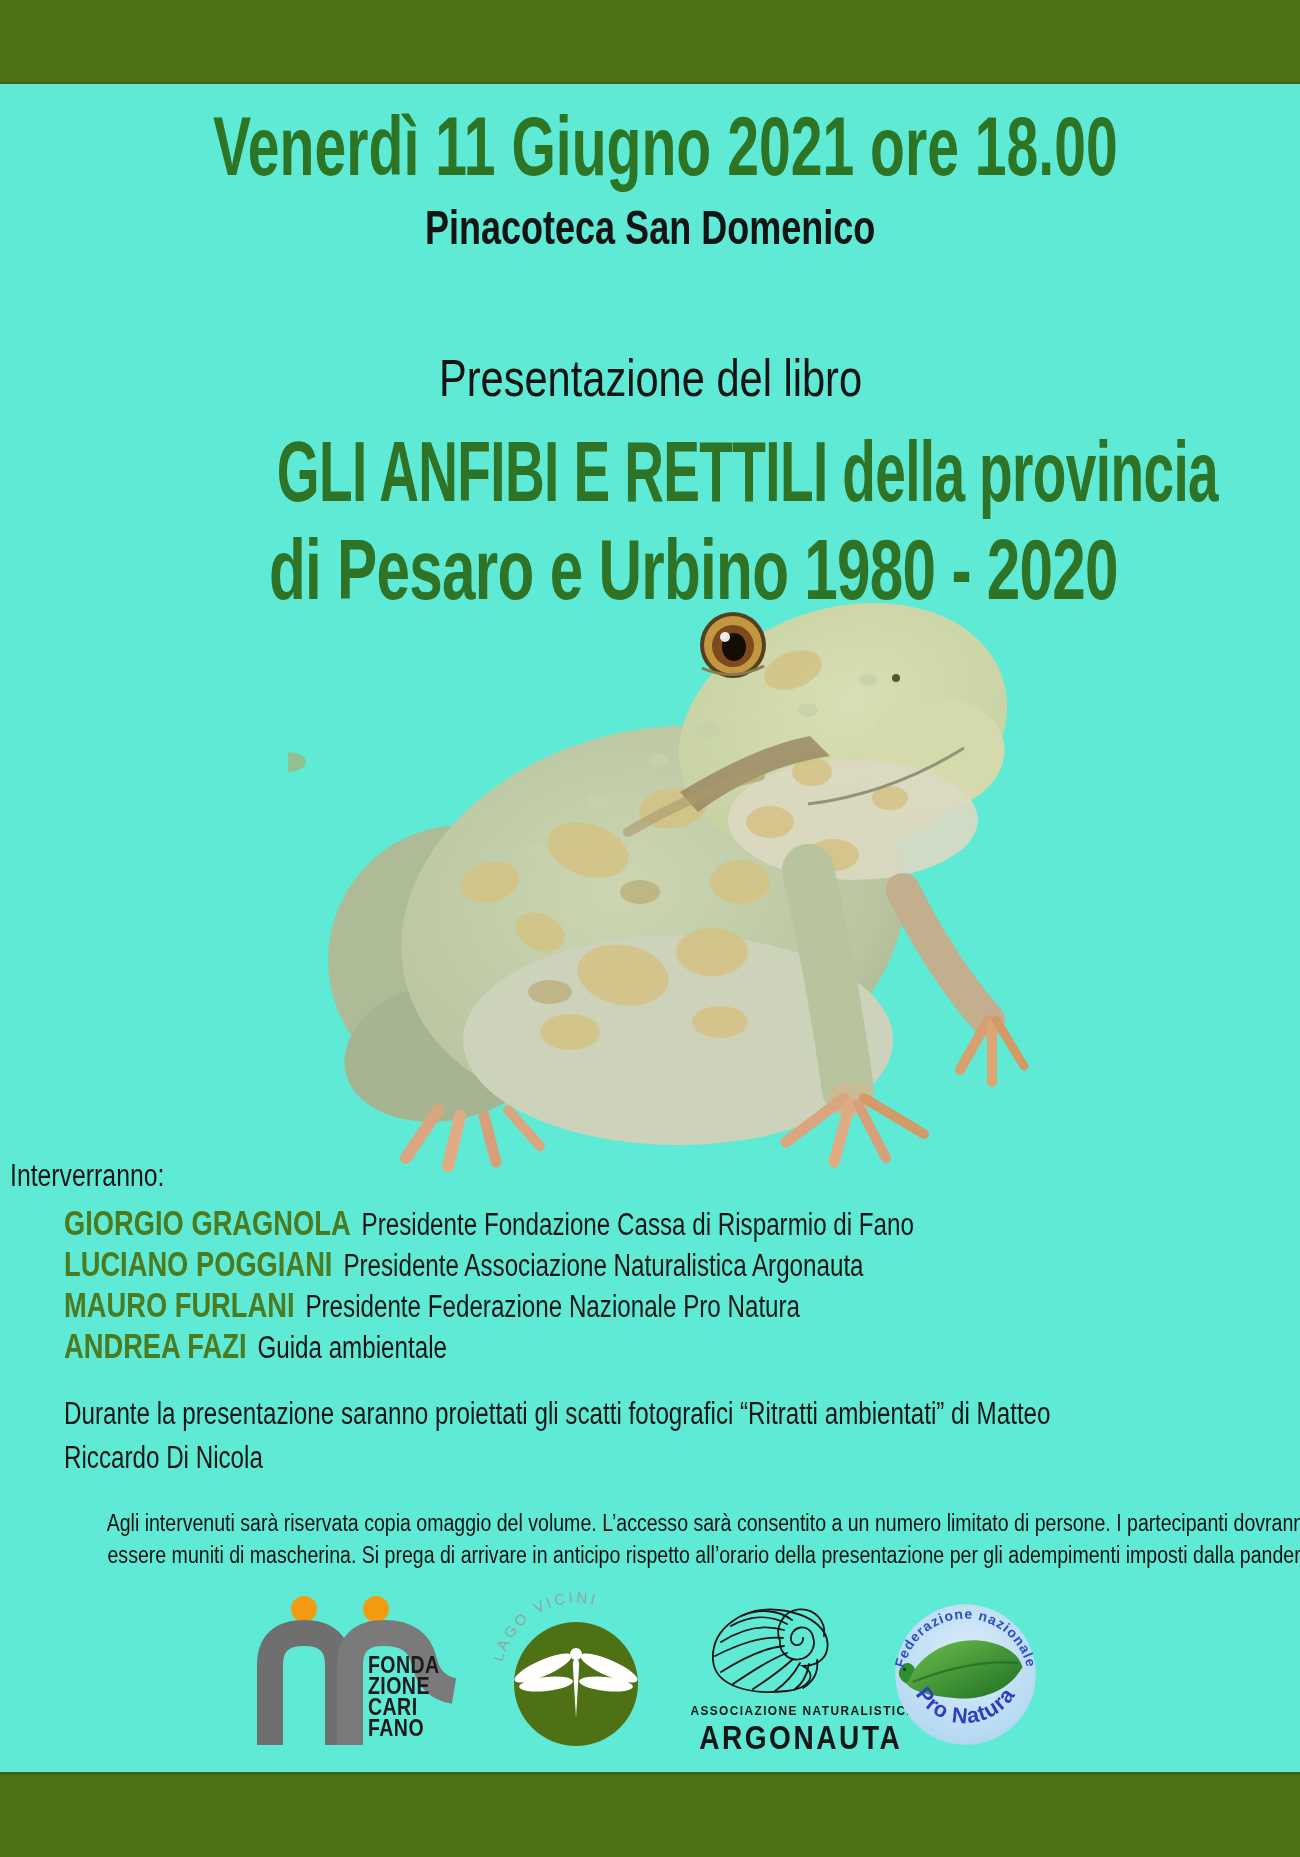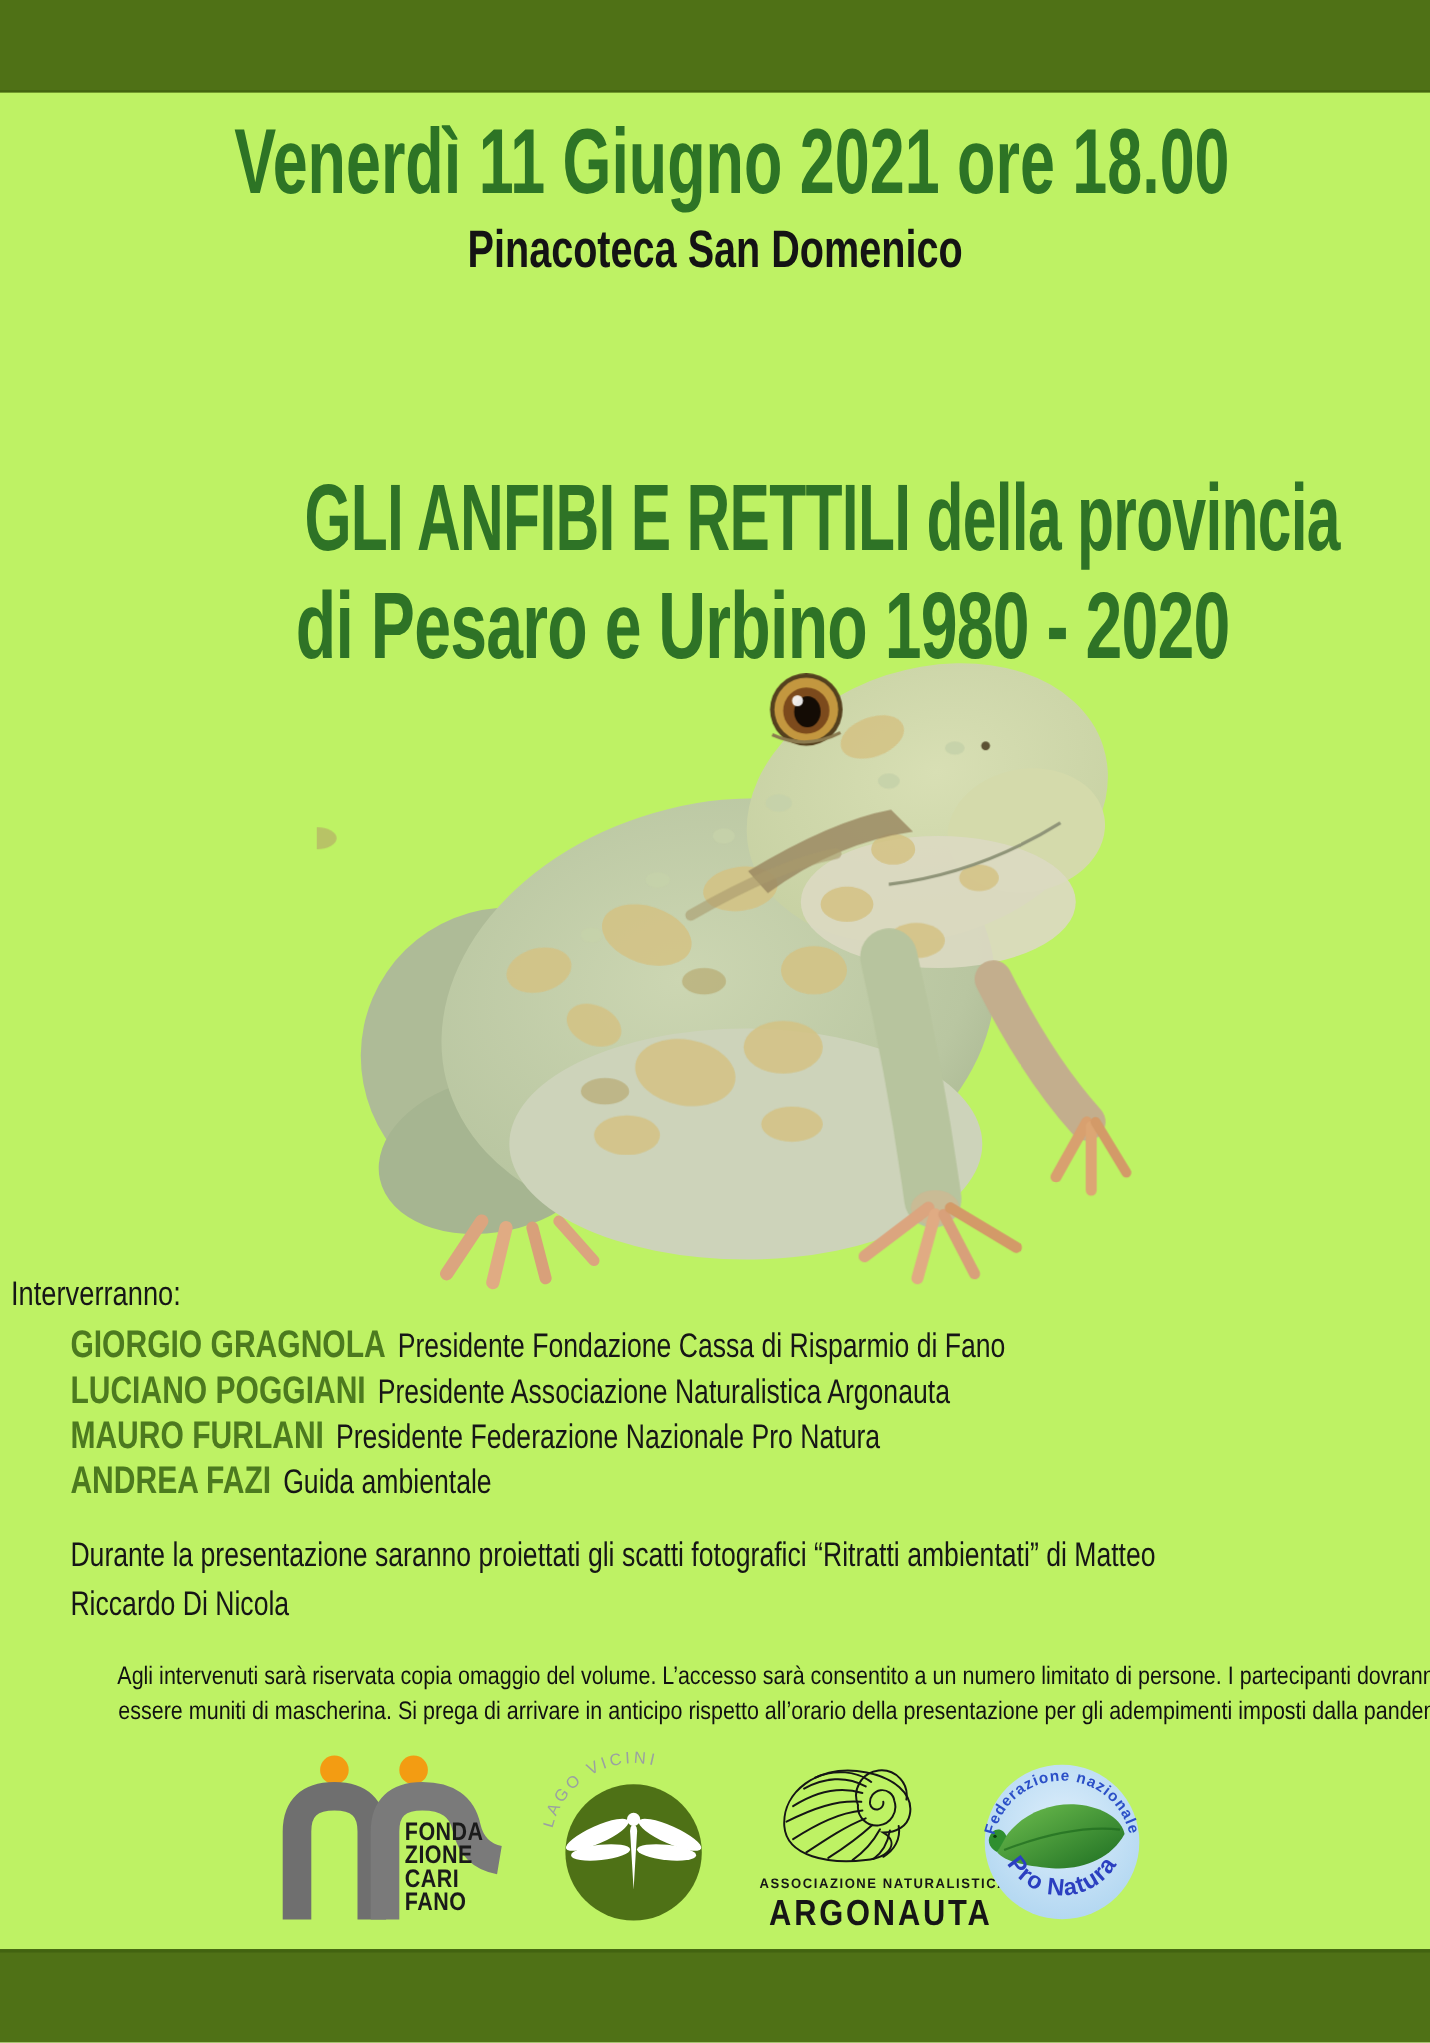--- a/index.html
+++ b/index.html
@@ -1,17 +1,17 @@
 <!DOCTYPE html>
 <html><head>
 <meta charset="utf-8">
 <style>
   html,body{margin:0;padding:0;background:#ffffff;}
   .poster{
-    position:relative;width:1300px;height:1857px;margin:0 auto;background:#bef264;
+    position:relative;width:1300px;height:1857px;margin:0 auto;background:#5eead4;
     font-family:"Liberation Sans",sans-serif;overflow:hidden;color:#161616;
   }
   .band{position:absolute;left:0;right:0;background:#4f7116;}
   .band-top{top:0;height:82px;border-bottom:2px solid #44650f;}
   .band-bottom{bottom:0;height:82px;border-top:3px solid #426310;}
 
   .center-line{position:absolute;left:0;right:0;text-align:center;white-space:nowrap;line-height:1;}
   .squeeze{display:inline-block;transform-origin:center;}
 
   .date-line{top:104px;font-size:84px;font-weight:bold;color:#2d7425;}
@@ -62,20 +62,23 @@
 
 <div class="poster">
 
   <div class="band band-top"></div>
 
   <div class="center-line date-line">
     <span class="squeeze">Venerdì 11 Giugno 2021 ore 18.00</span>
   </div>
   <div class="center-line venue-line">
     <span class="squeeze">Pinacoteca San Domenico</span>
+  </div>
+  <div class="center-line kicker-line">
+    <span class="squeeze">Presentazione del libro</span>
   </div>
   <div class="center-line title-line title-line1">
     <span class="squeeze">GLI ANFIBI E RETTILI della provincia</span>
   </div>
   <div class="center-line title-line title-line2">
     <span class="squeeze">di Pesaro e Urbino 1980 - 2020</span>
   </div>
 
   <div class="toad-wrap">
     <svg width="752" height="628" viewBox="0 0 752 628">

